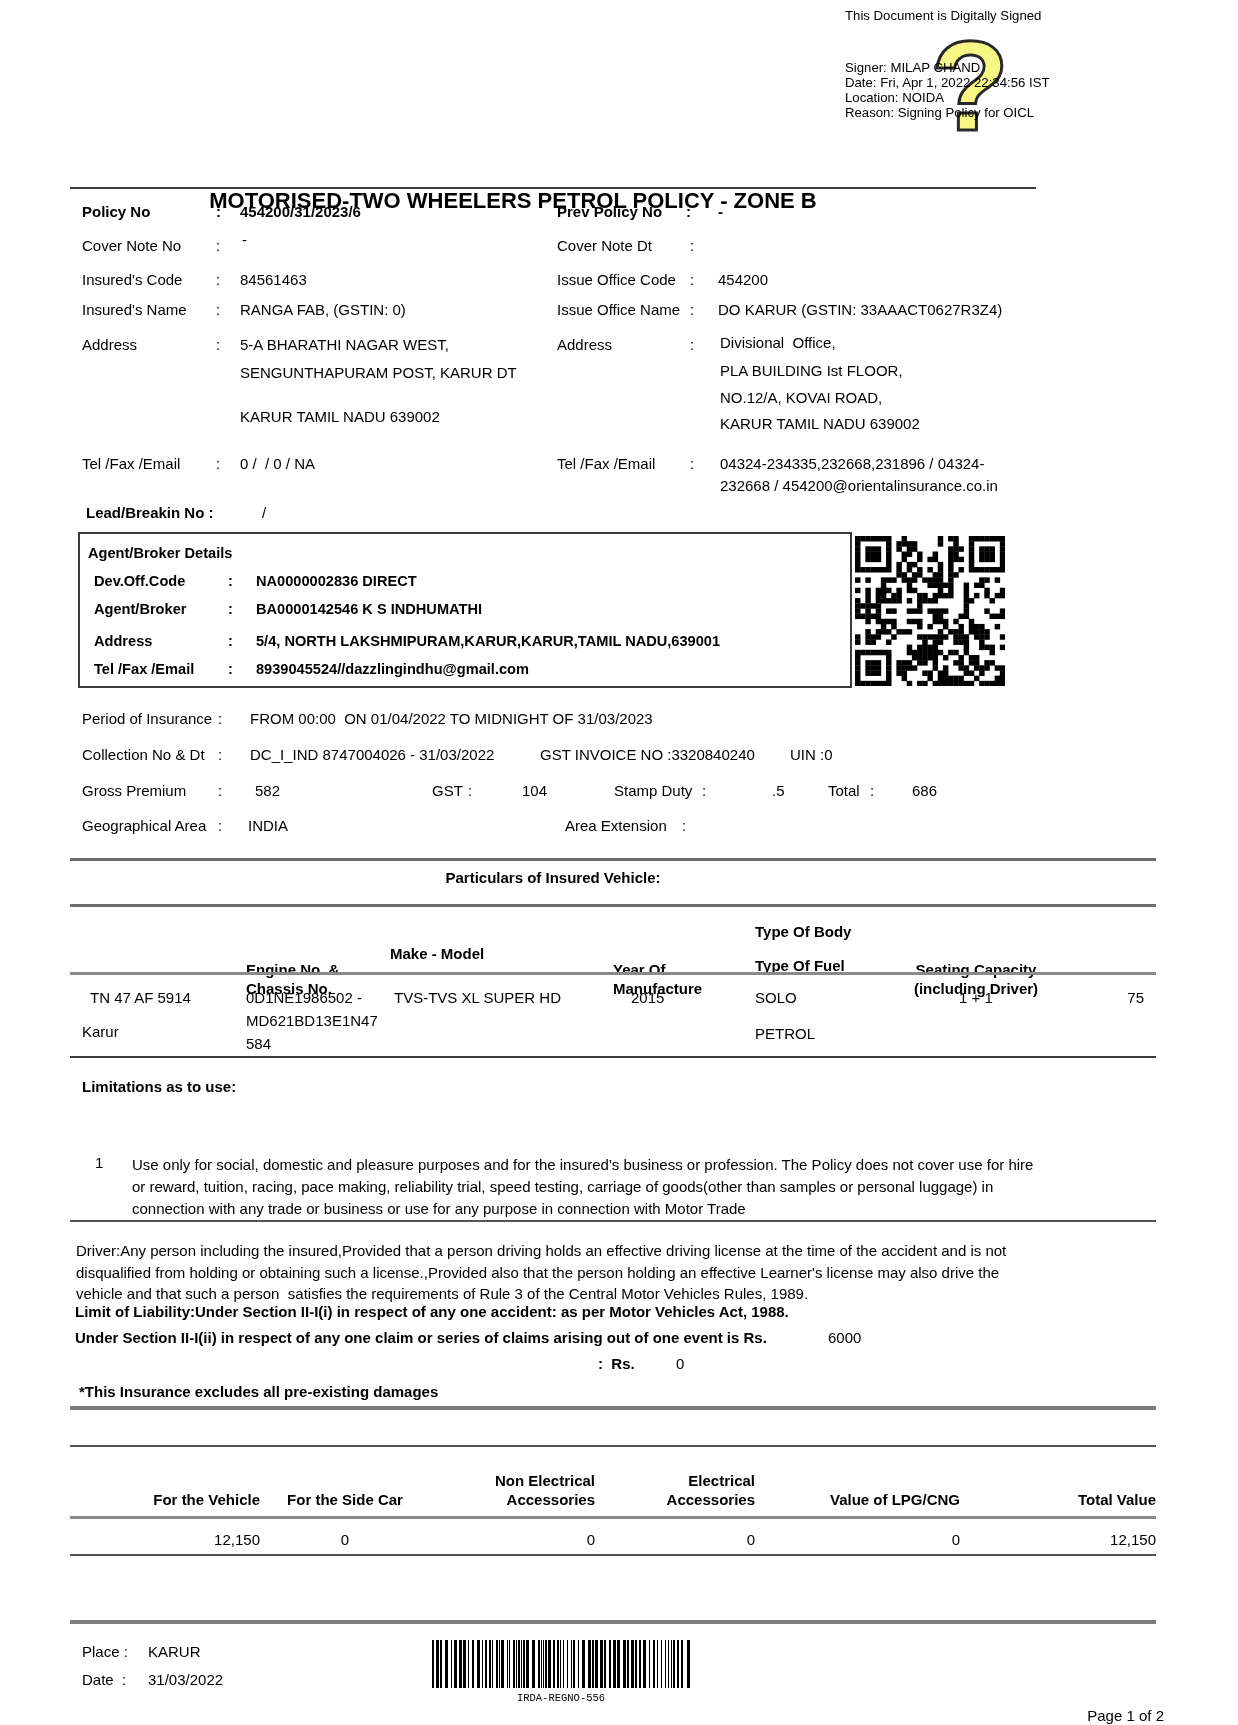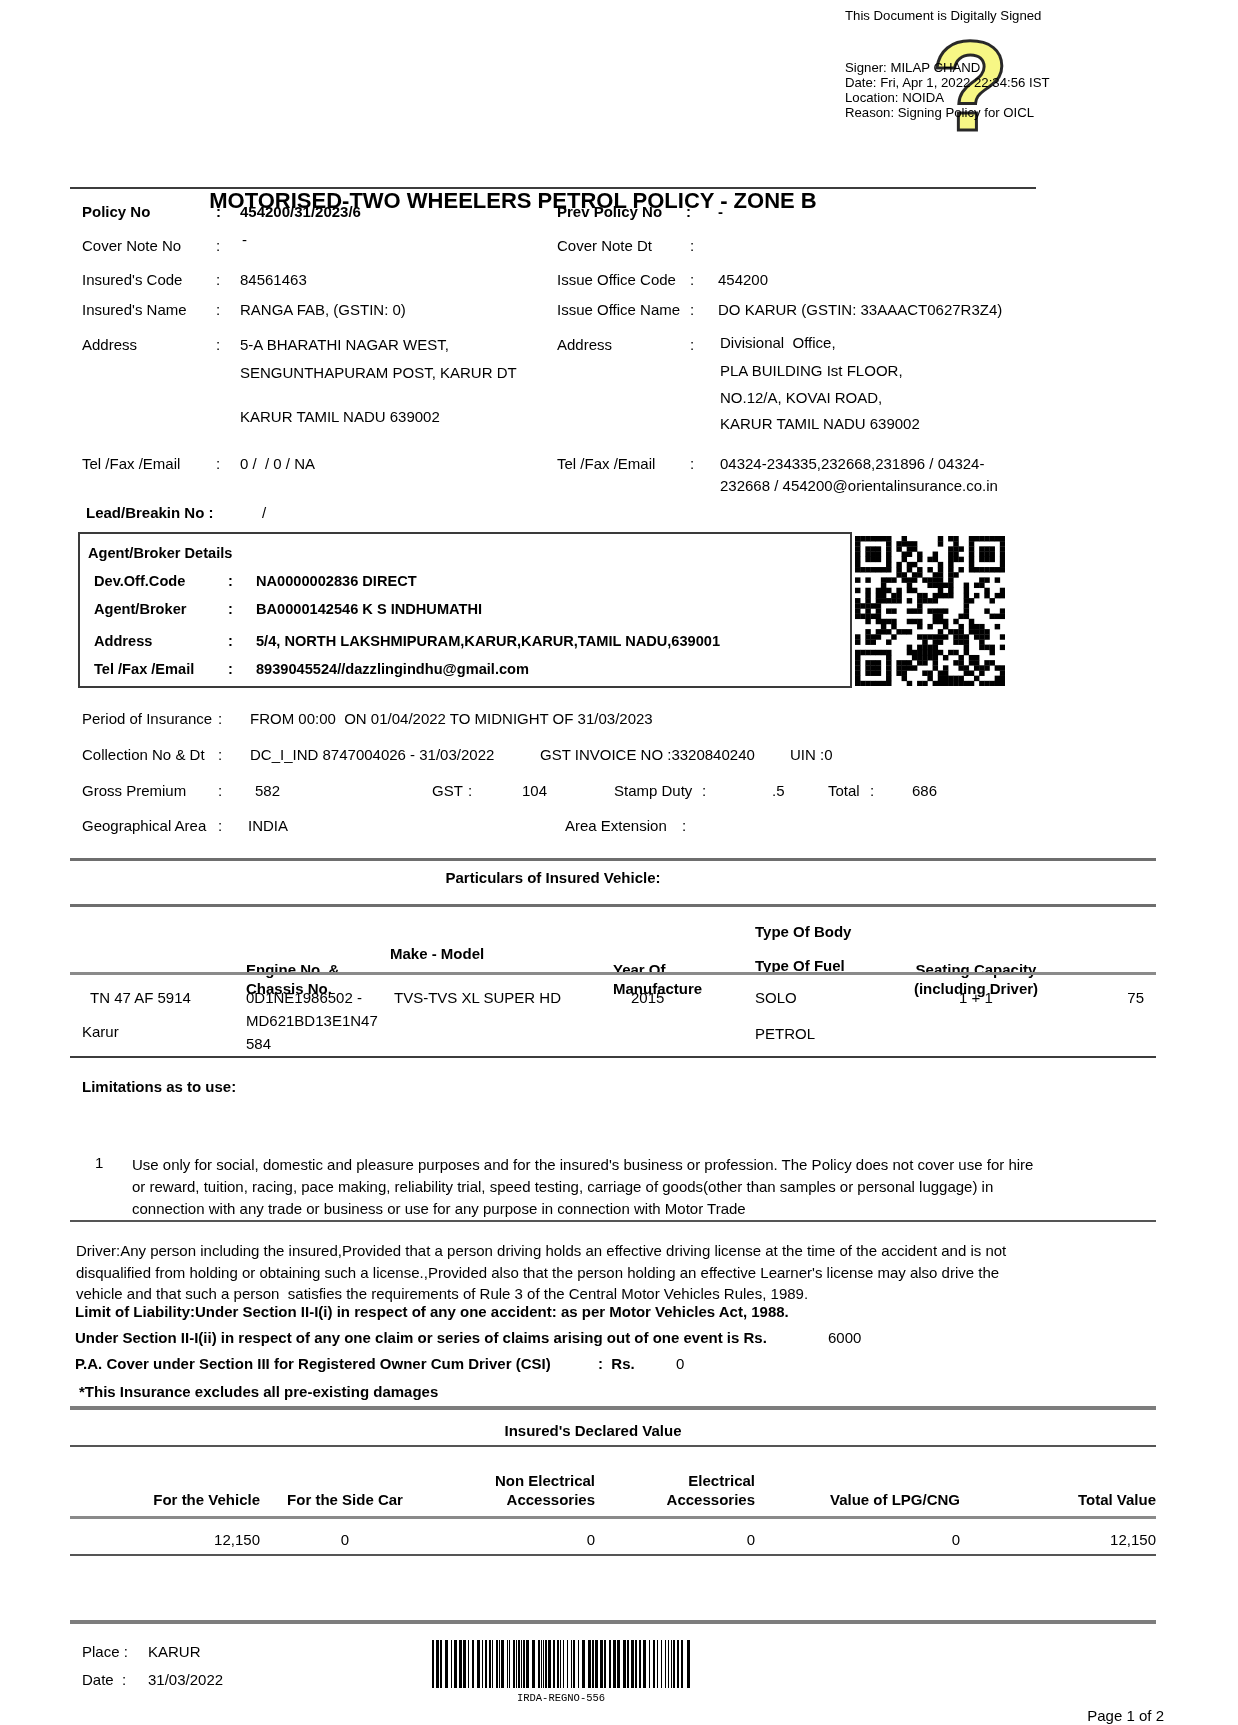--- a/index.html
+++ b/index.html
@@ -591,27 +591,25 @@
   <span class="t b" style="left:82px;top:1078px;">Limitations as to use:</span>
   <span class="t" style="left:95px;top:1154px;">1</span>
   <div class="t wrap" style="left:132px;top:1154px;width:908px;line-height:22px;">Use only for social, domestic and pleasure purposes and for the insured's business or profession. The Policy does not cover use for hire or reward, tuition, racing, pace making, reliability trial, speed testing, carriage of goods(other than samples or personal luggage) in connection with any trade or business or use for any purpose in connection with Motor Trade</div>
   <div class="hr" style="left:70px;top:1220px;width:1086px;height:2px;background:#555;"></div>
 
   <div class="t wrap" style="left:76px;top:1240px;width:970px;line-height:21.5px;">Driver:Any person including the insured,Provided that a person driving holds an effective driving license at the time of the accident and is not disqualified from holding or obtaining such a license.,Provided also that the person holding an effective Learner's license may also drive the vehicle and that such a person  satisfies the requirements of Rule 3 of the Central Motor Vehicles Rules, 1989.</div>
 
   <span class="t b" style="left:75px;top:1303px;">Limit of Liability:Under Section II-I(i) in respect of any one accident: as per Motor Vehicles Act, 1988.</span>
   <span class="t b" style="left:75px;top:1329px;">Under Section II-I(ii) in respect of any one claim or series of claims arising out of one event is Rs.</span>
   <span class="t" style="left:828px;top:1329px;">6000</span>
-  <span class="t b" style="left:75px;top:1355px;">P.A. Cover under Section III for Registered Owner Cum Driver (CSI)</span>
   <span class="t b" style="left:598px;top:1355px;">:  Rs.</span>
   <span class="t" style="left:676px;top:1355px;">0</span>
   <span class="t b" style="left:79px;top:1383px;">*This Insurance excludes all pre-existing damages</span>
 
   <div class="hr" style="left:70px;top:1406px;width:1086px;height:4px;background:#7d7d7d;"></div>
-  <span class="t b c" style="left:70px;top:1422px;width:1046px;">Insured's Declared Value</span>
   <div class="hr" style="left:70px;top:1445px;width:1086px;height:2px;background:#555;"></div>
 
   <div class="idv-row b" style="top:1457px;height:52px;">
     <div class="r" style="width:190px;">For the Vehicle</div>
     <div class="c" style="width:170px;">For the Side Car</div>
     <div class="r" style="width:165px;">
       <div>Non Electrical</div>
         <div>Accessories</div>
     </div>
     <div class="r" style="width:160px;">

